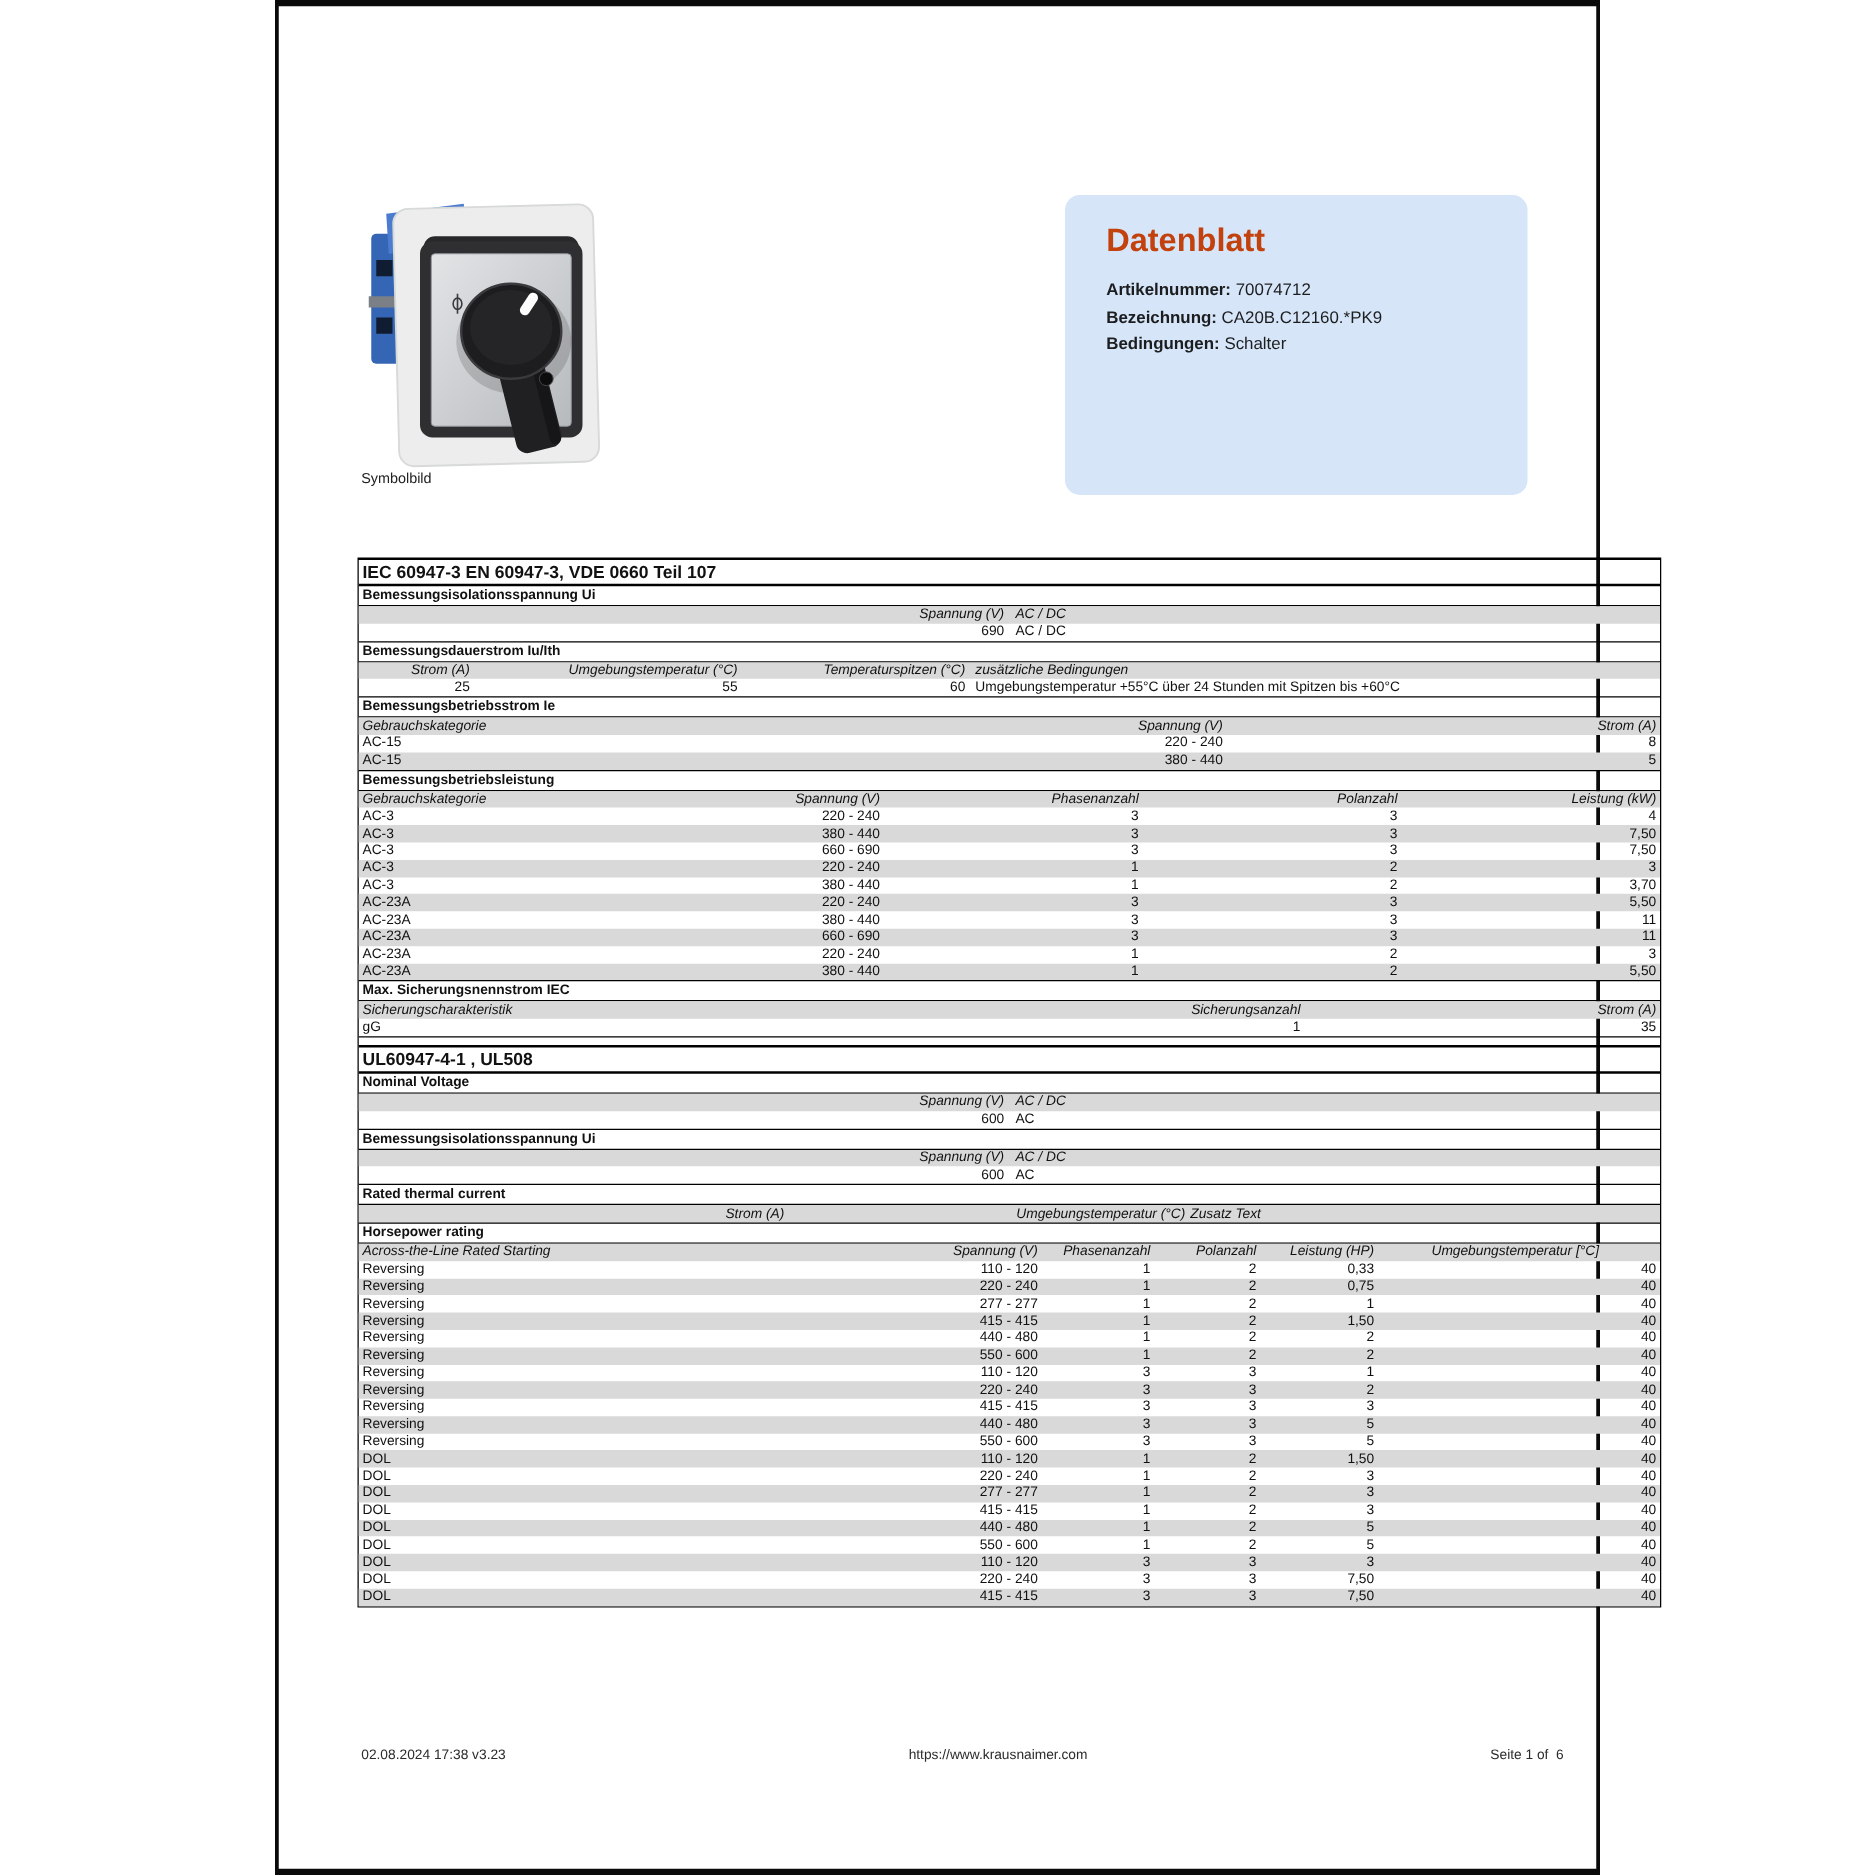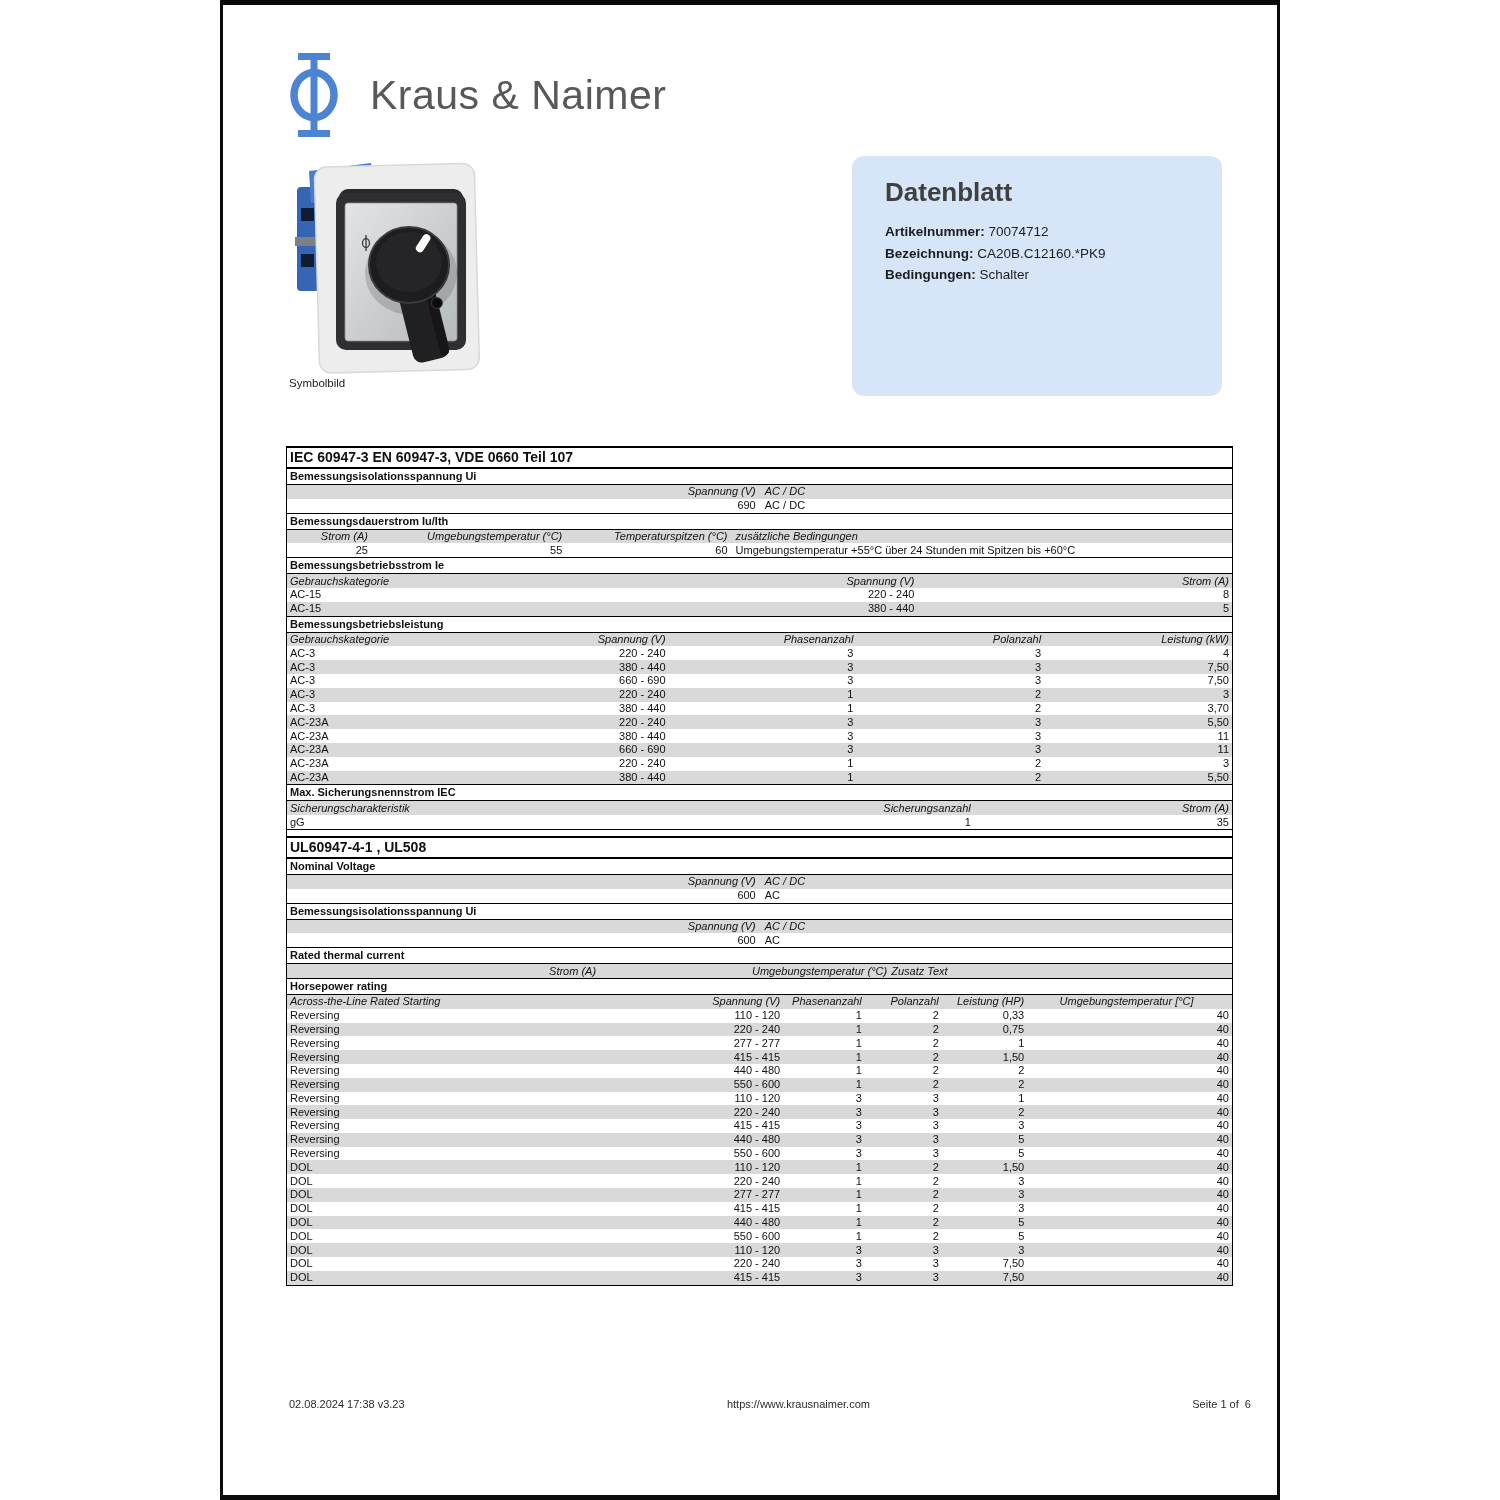--- a/index.html
+++ b/index.html
@@ -11,25 +11,25 @@
   
   .logo{position:absolute;left:62px;top:48px;display:flex;align-items:center;gap:27px;}
   .logo svg{display:block;}
   .brand{font-size:41px;font-weight:400;letter-spacing:.5px;color:var(--brandtext,#58585b);}
   
   .product{position:absolute;left:64px;top:146px;width:360px;height:225px;}
   .caption{position:absolute;left:66px;top:372px;font-size:11.5px;color:#222;}
   
   .infobox{position:absolute;left:629px;top:151px;width:370px;height:240px;box-sizing:border-box;
            background:var(--infobg,#d6e5f8);border-radius:12px;padding:21px 20px 0 33px;}
-  .infobox h1{margin:0 0 13px 0;font-size:26px;font-weight:700;color:#404040;}
+  .infobox h1{margin:0 0 13px 0;font-size:26px;font-weight:700;color:#c2410c;}
   .field{font-size:13.5px;line-height:21.5px;color:#1c1d1f;}
   .field .lbl{font-weight:700;}
   
-  .spec{position:absolute;left:63px;top:441px;width:947px;box-sizing:border-box;
+  .spec{position:absolute;left:63px;top:441px;width:1043px;box-sizing:border-box;
         border:1px solid #000;border-top:2px solid #000;font-size:11px;line-height:13px;}
   .t-title{font-size:14px;font-weight:700;line-height:17px;padding:1px 3px;border-bottom:2px solid #000;}
   .t-rows + .t-title,.t-spacer + .t-title{border-top:2px solid #000;}
   .t-section{font-size:11px;font-weight:700;line-height:13px;padding:1px 3px;
              border-top:1px solid #000;border-bottom:1px solid #000;}
   .t-title + .t-section{border-top:none;}
   .t-spacer{height:6px;border-top:1px solid #000;}
   .tr{display:flex;align-items:center;height:13.8px;padding:0 3px;box-sizing:border-box;}
   .tr.h{background:var(--rowgray,#d9d9d9);font-style:italic;}
   .tr.g{background:var(--rowgray,#d9d9d9);}
@@ -37,31 +37,20 @@
   
   .footer{position:absolute;left:66px;top:1393px;width:962px;display:flex;
           justify-content:space-between;font-size:11px;color:#2b2b2b;}
   .footer span{white-space:pre;}
 </style>
 </head>
 <body>
 
 <div class="page">
 
-  <div class="logo">
-    <svg width="58" height="84" viewBox="0 0 58 84">
-      <g fill="#4d83d3" class="phi-fill">
-        <rect x="13" y="0" width="32" height="7"></rect>
-        <rect x="13" y="77" width="32" height="7"></rect>
-        <rect x="25.5" y="3" width="7" height="78"></rect>
-      </g>
-      <ellipse cx="29" cy="42" rx="20" ry="22.5" fill="none" stroke="#4d83d3" stroke-width="7.5" class="phi-stroke"></ellipse>
-    </svg>
-    <span class="brand">Kraus &amp; Naimer</span>
-  </div>
 
   <svg class="product" viewBox="0 0 360 225">
 
     <g>
       <rect x="10" y="36" width="66" height="104" rx="4" fill="#3566b5"></rect>
       <polygon points="22,20 84,12 88,48 24,52" fill="#4c7ccf"></polygon>
       <rect x="62" y="28" width="24" height="112" fill="#4272c2"></rect>
       <rect x="8" y="86" width="42" height="9" fill="#7a8086"></rect>
       <rect x="14" y="57" width="13" height="13" fill="#101c31"></rect>
       <rect x="33" y="57" width="13" height="13" fill="#101c31"></rect>

